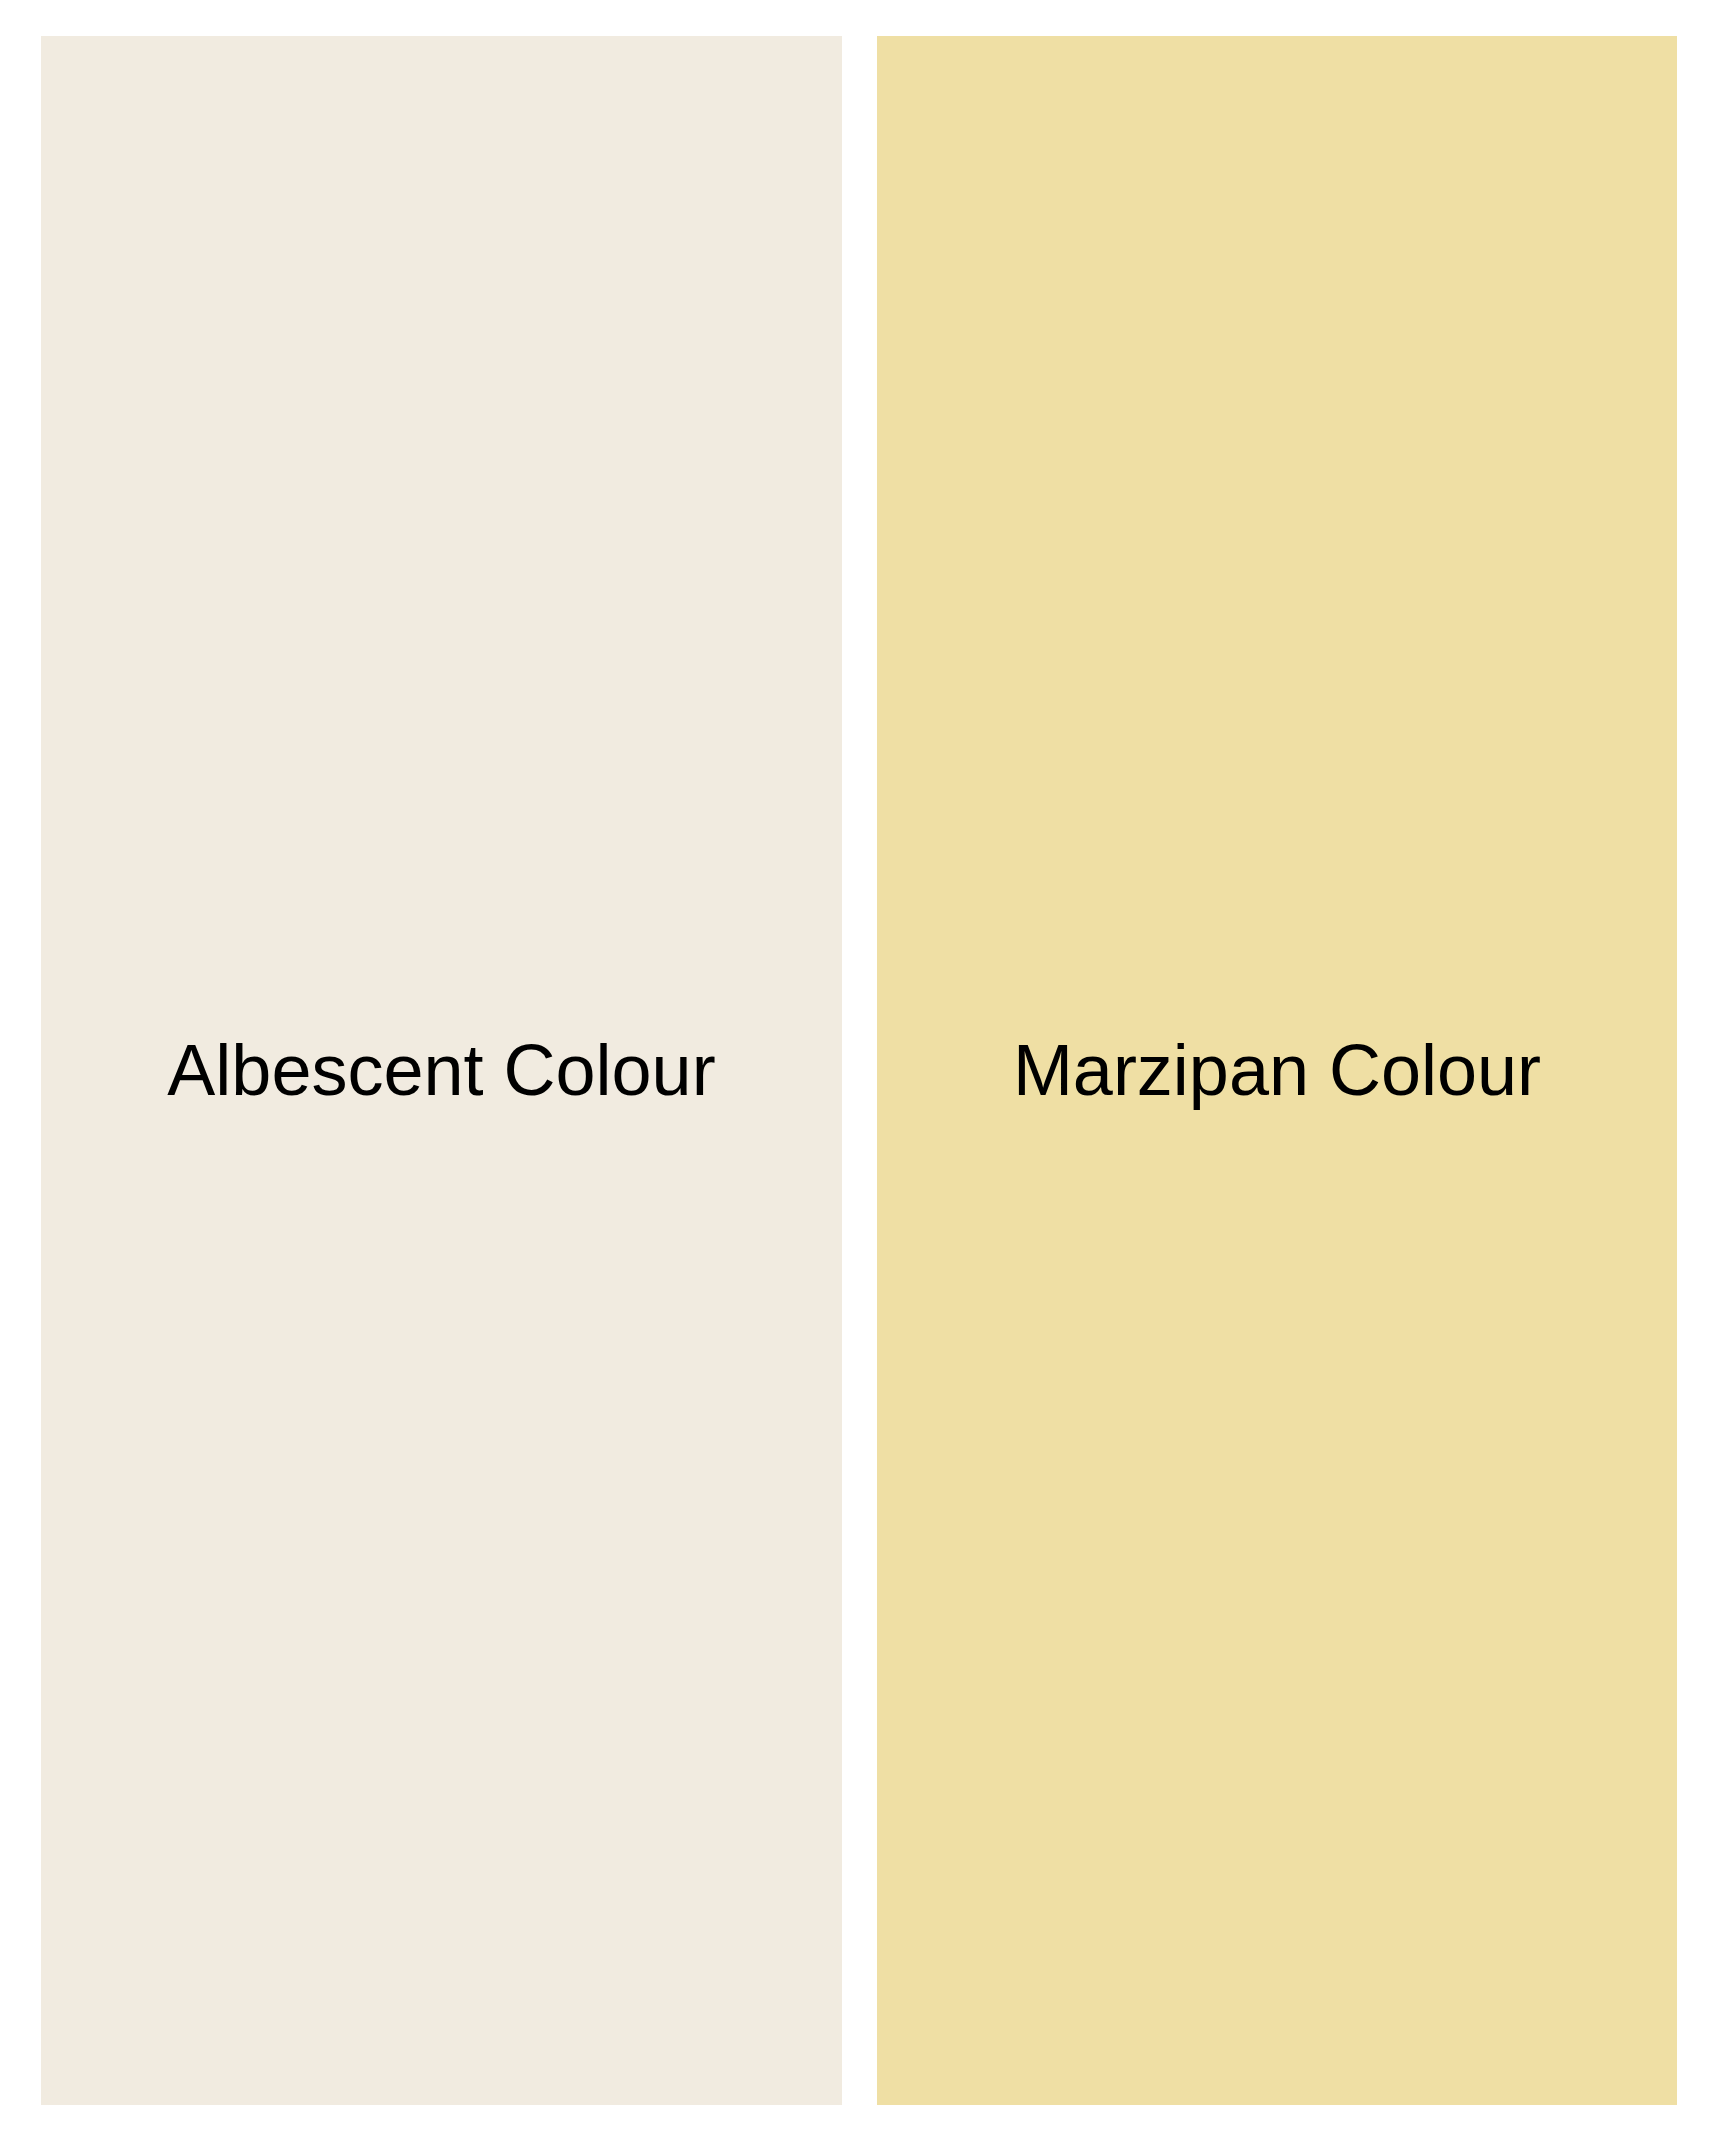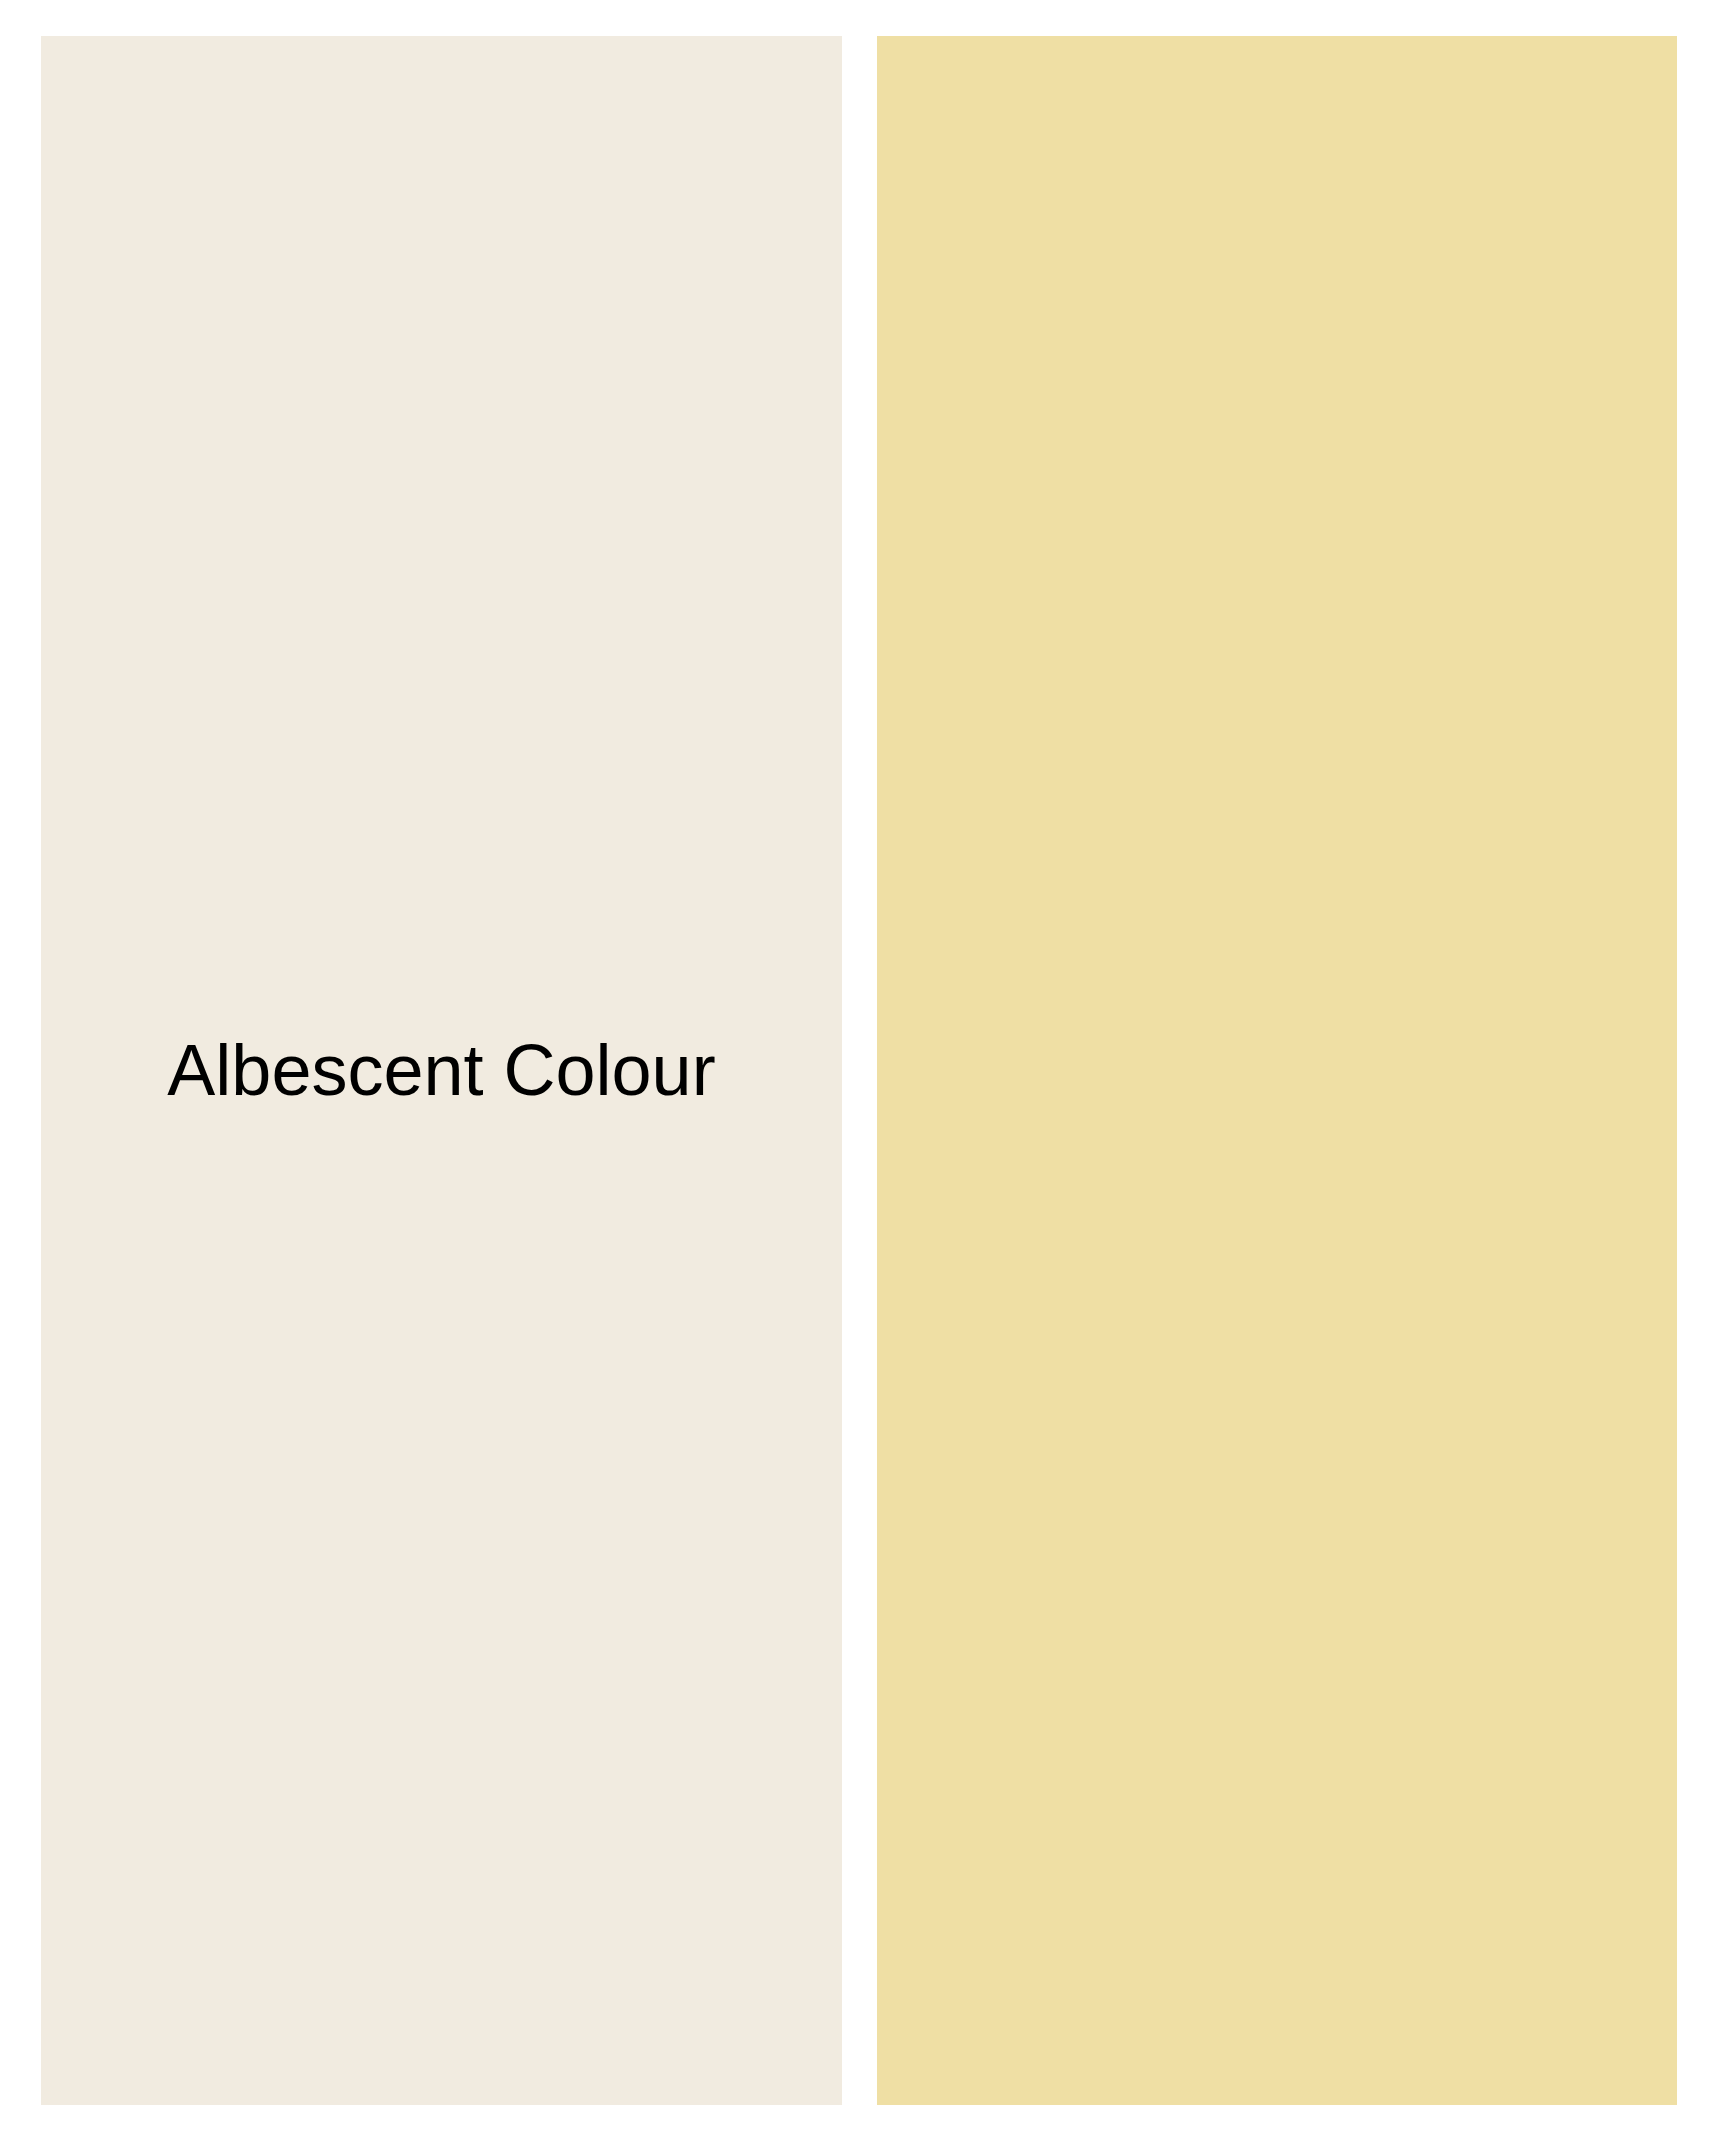--- a/index.html
+++ b/index.html
@@ -64,17 +64,18 @@
 <div id="canvas" style="background-color: rgb(255, 255, 255);">
 
   <div class="swatch-panel" id="panel-left" style="background-color: rgb(241, 235, 224);">
     <div class="swatch-caption" style="color: rgb(0, 0, 0);">
       <span class="swatch-name">Albescent Colour</span>
     </div>
   </div>
 
   <div class="swatch-panel" id="panel-right" style="background-color: rgb(239, 223, 164);">
     <div class="swatch-caption" style="color: rgb(0, 0, 0);">
+      <span class="swatch-name">Marzipan Colour</span>
     </div>
   </div>
 
 </div>
 
 
 </body></html>

